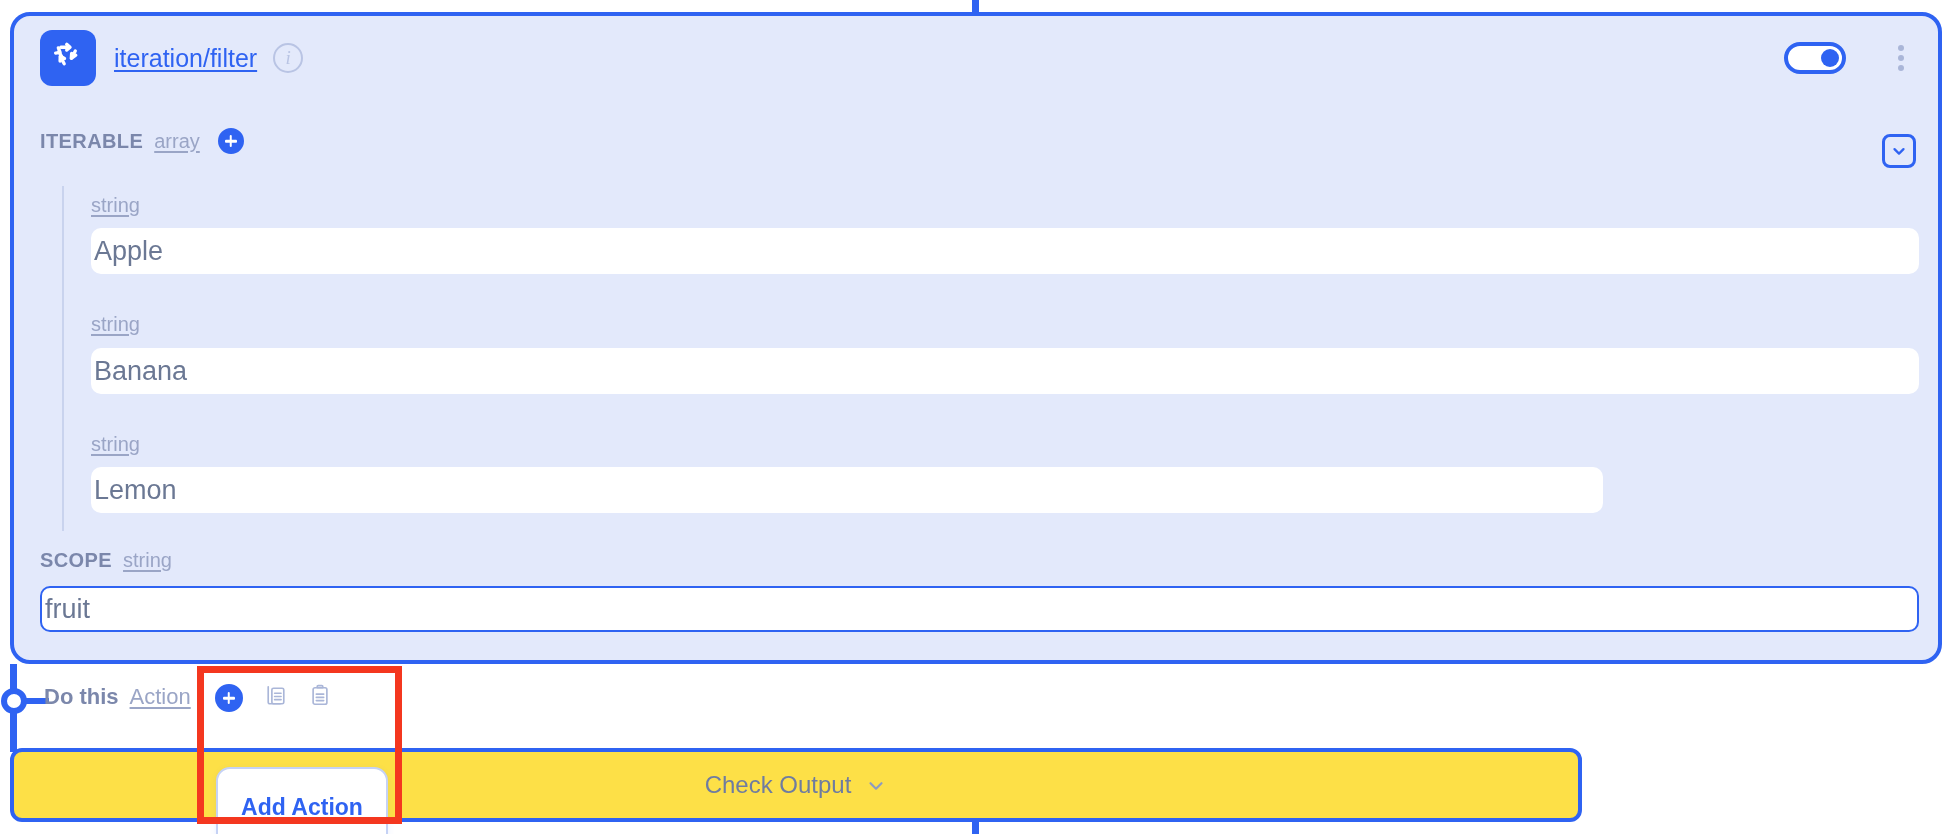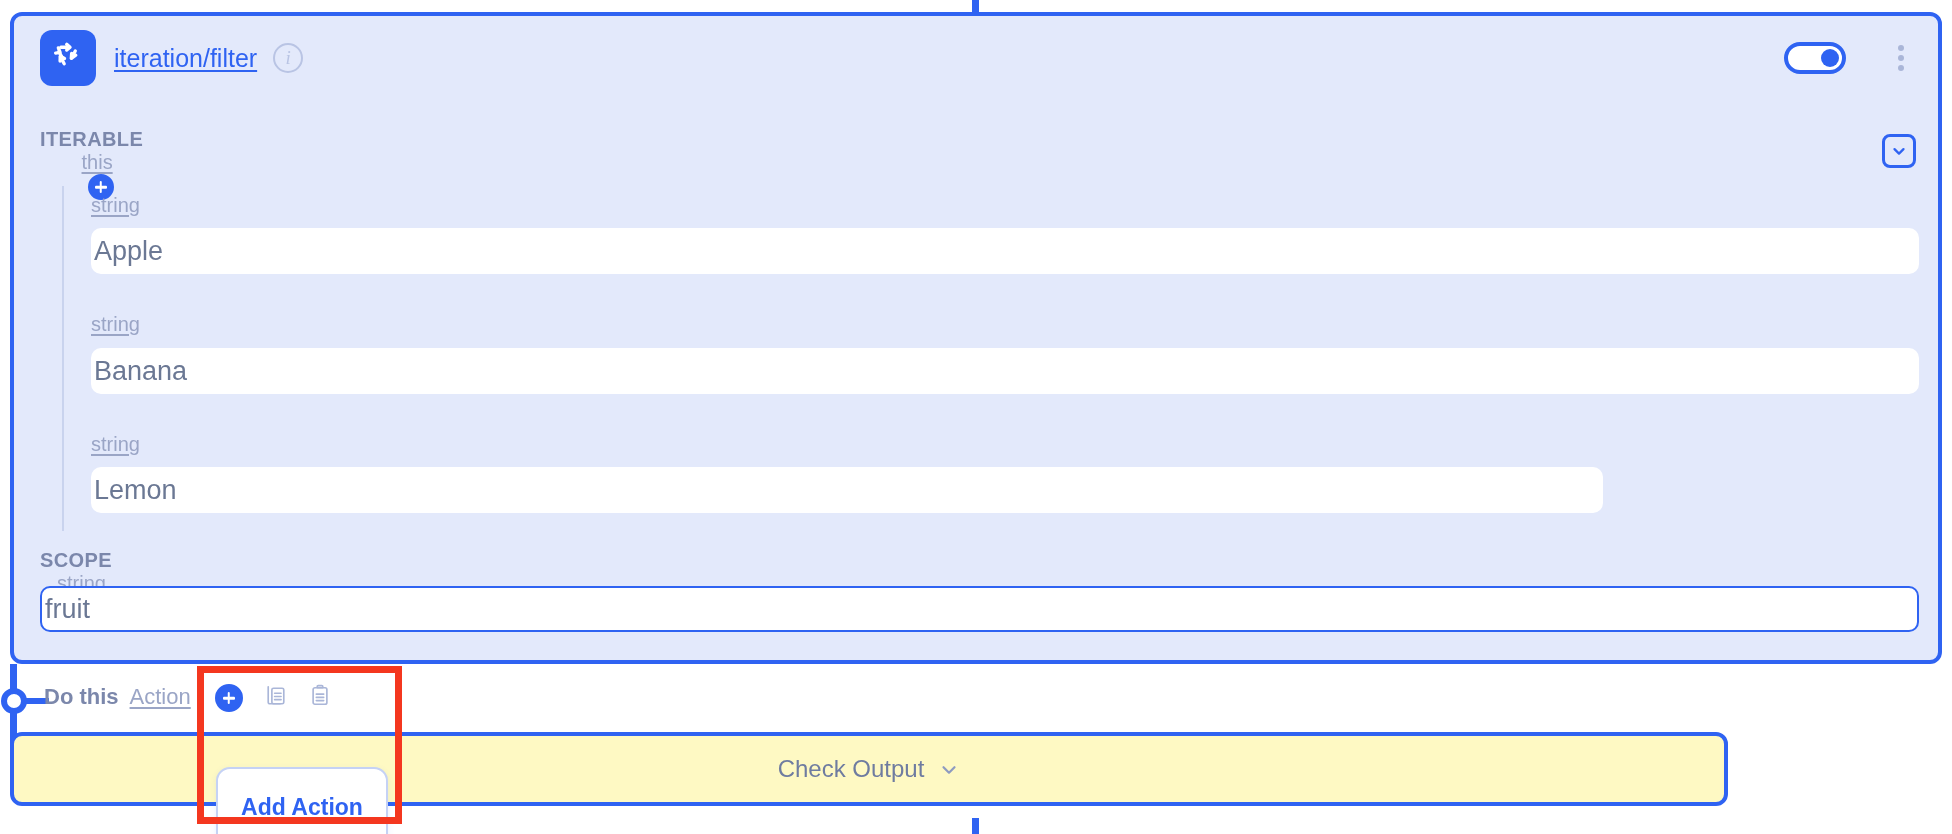--- a/index.html
+++ b/index.html
@@ -40,21 +40,21 @@
   
   .node-card {
     position: absolute;
     left: 10px;
     top: 12px;
     width: 1932px;
     height: 652px;
     box-sizing: border-box;
     background: #e3e9fb;
     border: 4px solid #2f63f2;
-    border-radius: 12px;
+    border-radius: 20px;
   }
 
   
   .node-header {
     position: absolute;
     left: 0; top: 0; right: 0;
     height: 84px;
     display: flex;
     align-items: center;
     padding: 0 22px 0 26px;
@@ -136,21 +136,20 @@
     border-radius: 50%;
     background: #aab6d8;
     display: block;
   }
 
   
   .field-label-row {
     position: absolute;
     display: flex;
     align-items: center;
-    flex-direction: column;
   }
   .label-key {
     font-size: 20px;
     font-weight: bold;
     color: #7b87ab;
     letter-spacing: 0.4px;
   }
   .label-type {
     margin-left: 11px;
     font-size: 20px;
@@ -271,25 +270,25 @@
     cursor: pointer;
     display: flex;
     align-items: center;
     flex: 0 0 auto;
   }
 
   
   .check-output {
     position: absolute;
     left: 10px;
-    top: 732px;
-    width: 1718px;
+    top: 748px;
+    width: 1572px;
     height: 74px;
     box-sizing: border-box;
-    background: #fef9c3;
+    background: #fde047;
     border: 4px solid #2f63f2;
     border-radius: 12px;
     display: flex;
     align-items: center;
     justify-content: center;
     cursor: pointer;
   }
   .check-output-label {
     font-size: 24px;
     color: #6f7ca0;
@@ -362,21 +361,21 @@
       </div>
       <div class="kebab">
         <span></span>
         <span></span>
         <span></span>
       </div>
     </div>
 
     <div class="field-label-row" style="left:26px; top:112px;">
       <span class="label-key">ITERABLE</span>
-      <span class="label-type">this</span>
+      <span class="label-type">array</span>
       <span class="plus-circle"></span>
     </div>
 
     <div class="collapse-btn">
       <svg width="18" height="18" viewBox="0 0 24 24" fill="none" stroke="#2f63f2" stroke-width="3" stroke-linecap="round" stroke-linejoin="round">
         <path d="M6 9.5 L12 15.5 L18 9.5"></path>
       </svg>
     </div>
 
     <div class="indent-guide"></div>

